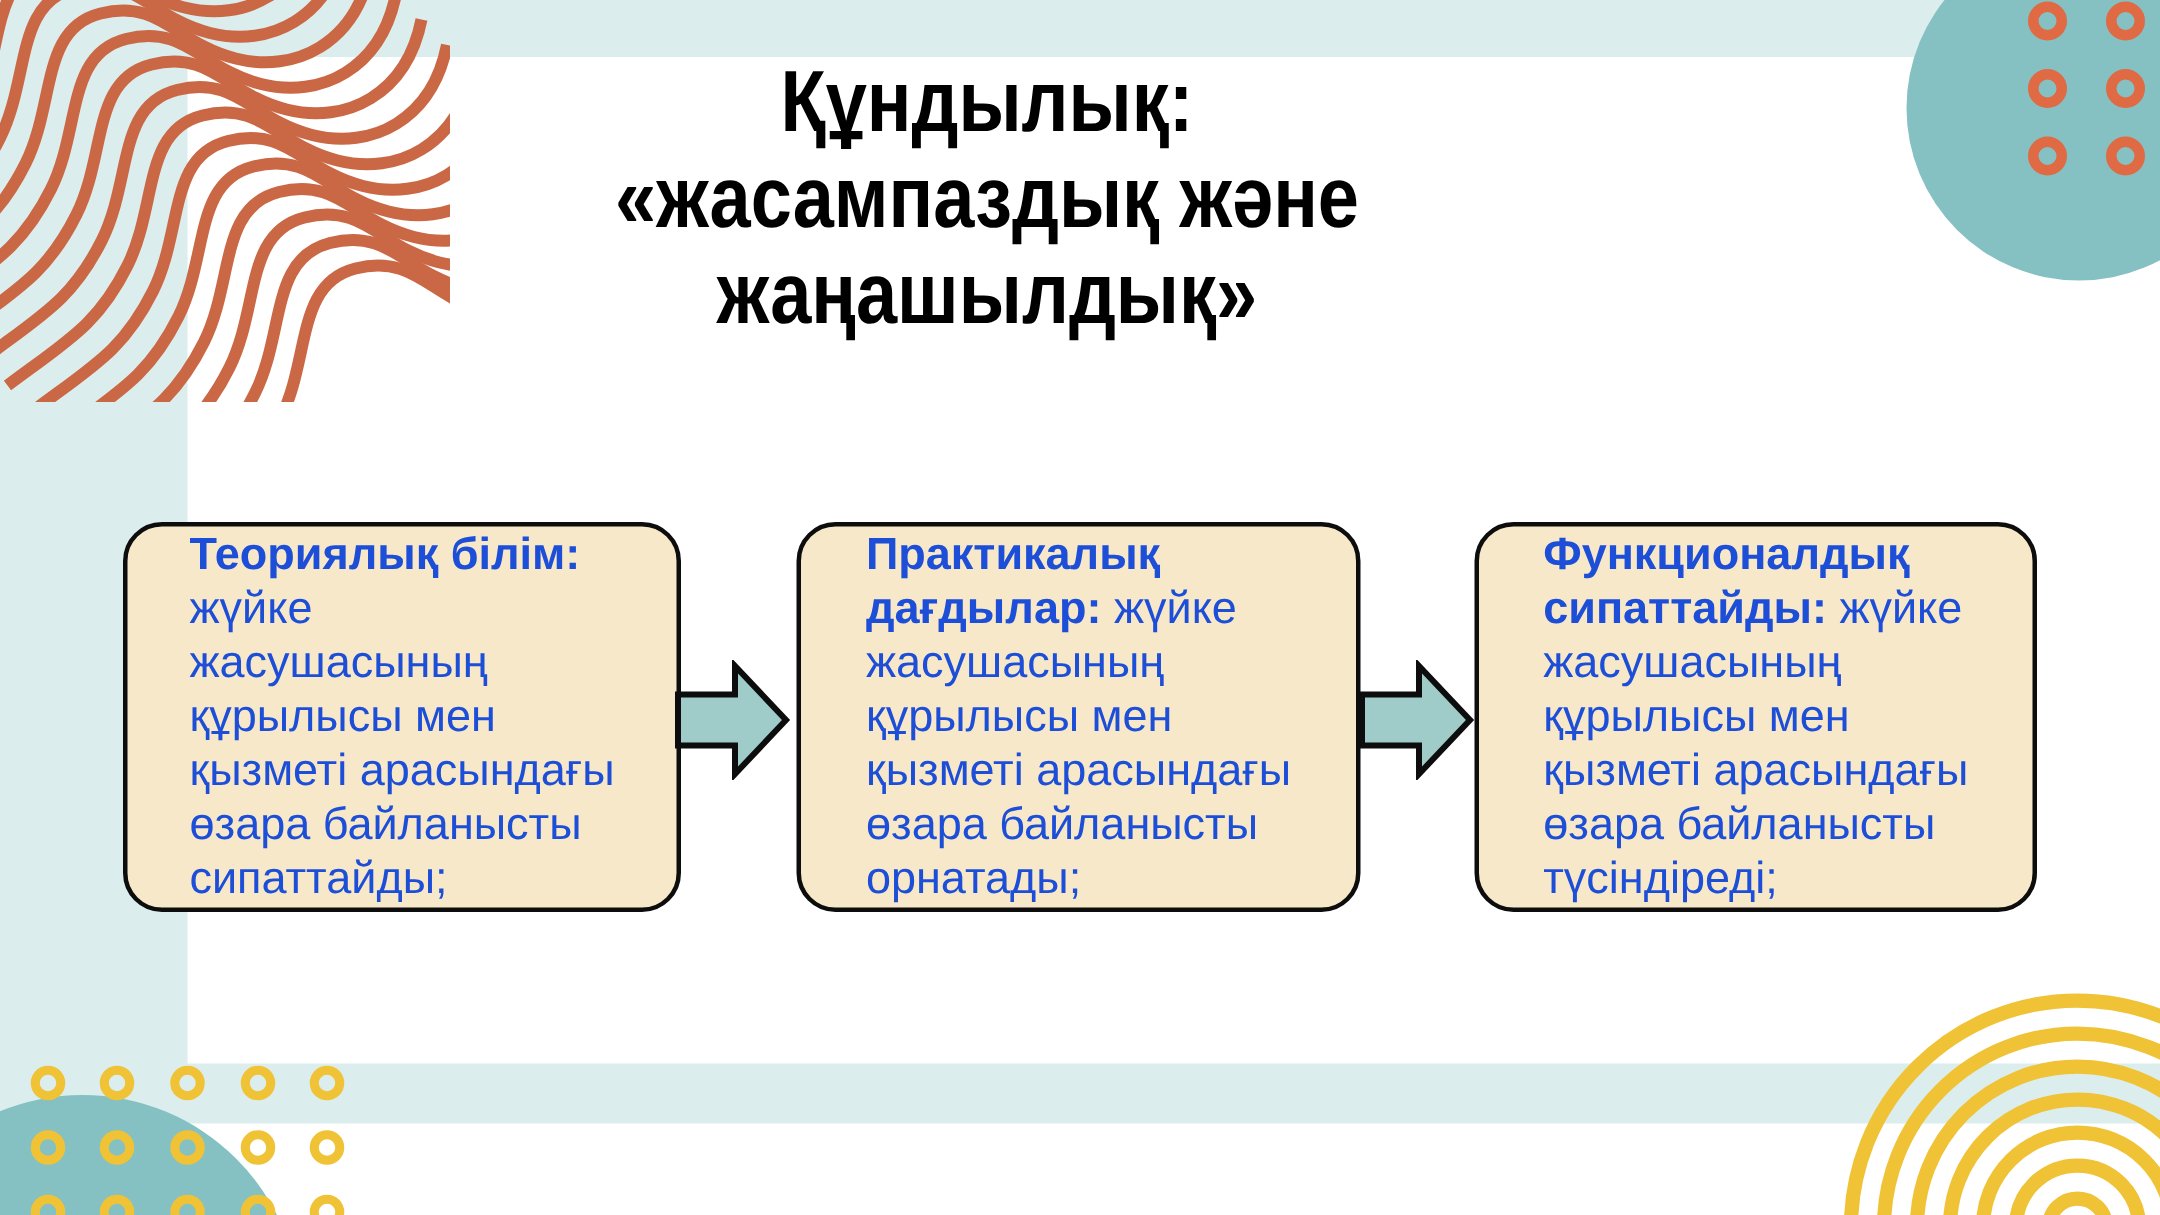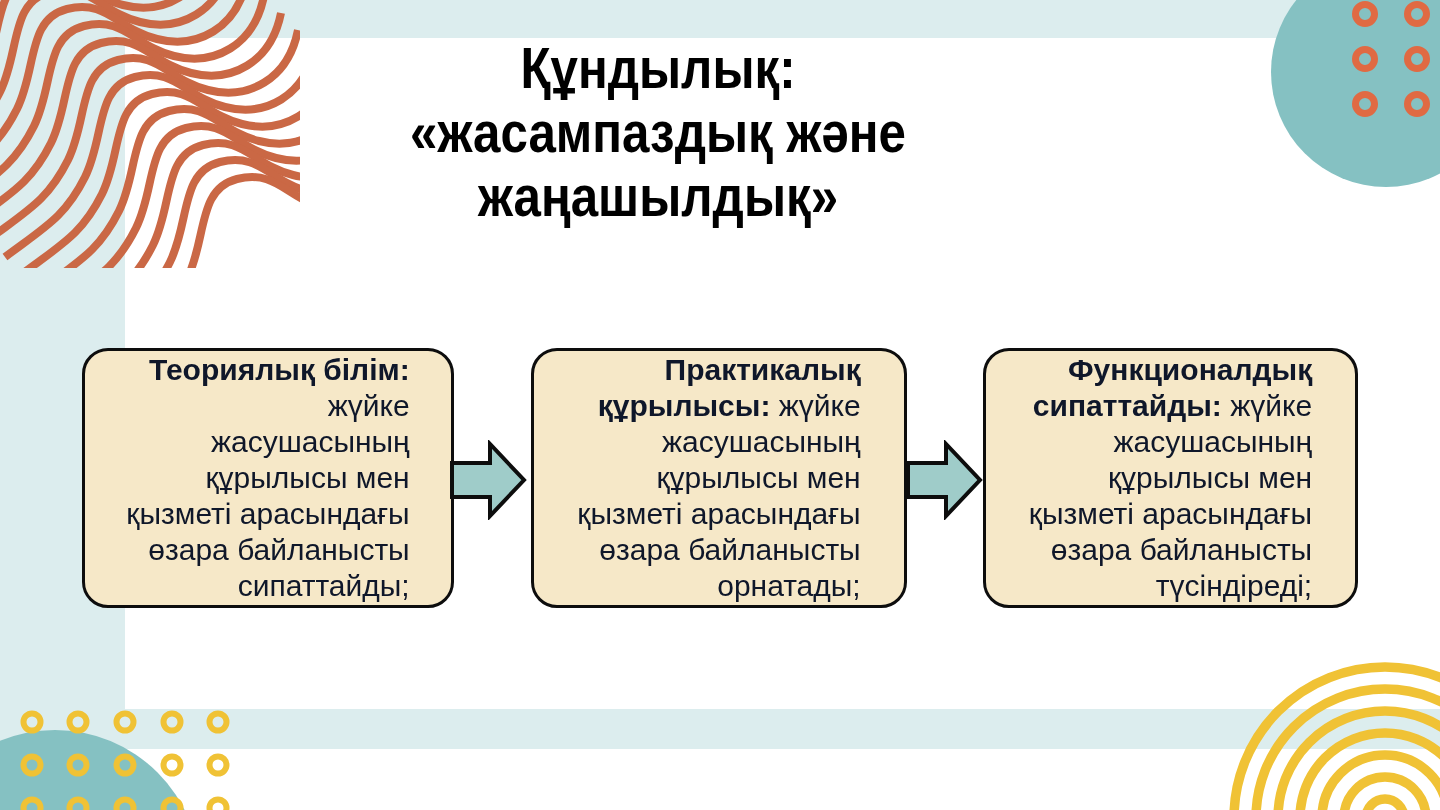--- a/index.html
+++ b/index.html
@@ -44,22 +44,22 @@
     transform:scaleX(0.85);transform-origin:658px 0;
   }
 
   
   .flow-box{
     position:absolute;top:348px;height:260px;
     background:var(--cream);border:3px solid var(--ink);border-radius:26px;
     display:flex;align-items:center;justify-content:center;
   }
   .flow-box p{
-    font-size:30px;line-height:36px;color:#0f172a;
-    text-align:right;white-space:pre-line;padding:0 6px;
+    font-size:30px;line-height:36px;color:#1d4ed8;
+    text-align:left;white-space:pre-line;padding:0 6px;
   }
   .flow-box .bh{font-weight:bold;}
   .box-1{left:82px;width:372px;}
   .box-2{left:531px;width:376px;}
   .box-3{left:983px;width:375px;}
 
   .arrow{position:absolute;top:440px;}
   .arrow polygon{fill:var(--arrow-teal);stroke:var(--ink);stroke-width:4;stroke-linejoin:miter;}
   .arrow-1{left:450px;}
   .arrow-2{left:906px;}
@@ -153,21 +153,21 @@
 өзара байланысты
 сипаттайды;</span></p>
   </section>
 
   <svg class="arrow arrow-1" width="78" height="80" viewBox="0 0 78 80">
     <polygon points="2,23 40,23 40,4 74,40 40,76 40,57 2,57"></polygon>
   </svg>
 
   <section class="flow-box box-2">
     <p><span class="bh">Практикалық
-құрылысы: </span><span>жүйке
+дағдылар: </span><span>жүйке
 жасушасының
 құрылысы мен
 қызметі арасындағы
 өзара байланысты
 орнатады;</span></p>
   </section>
 
   <svg class="arrow arrow-2" width="78" height="80" viewBox="0 0 78 80">
     <polygon points="2,23 40,23 40,4 74,40 40,76 40,57 2,57"></polygon>
   </svg>

